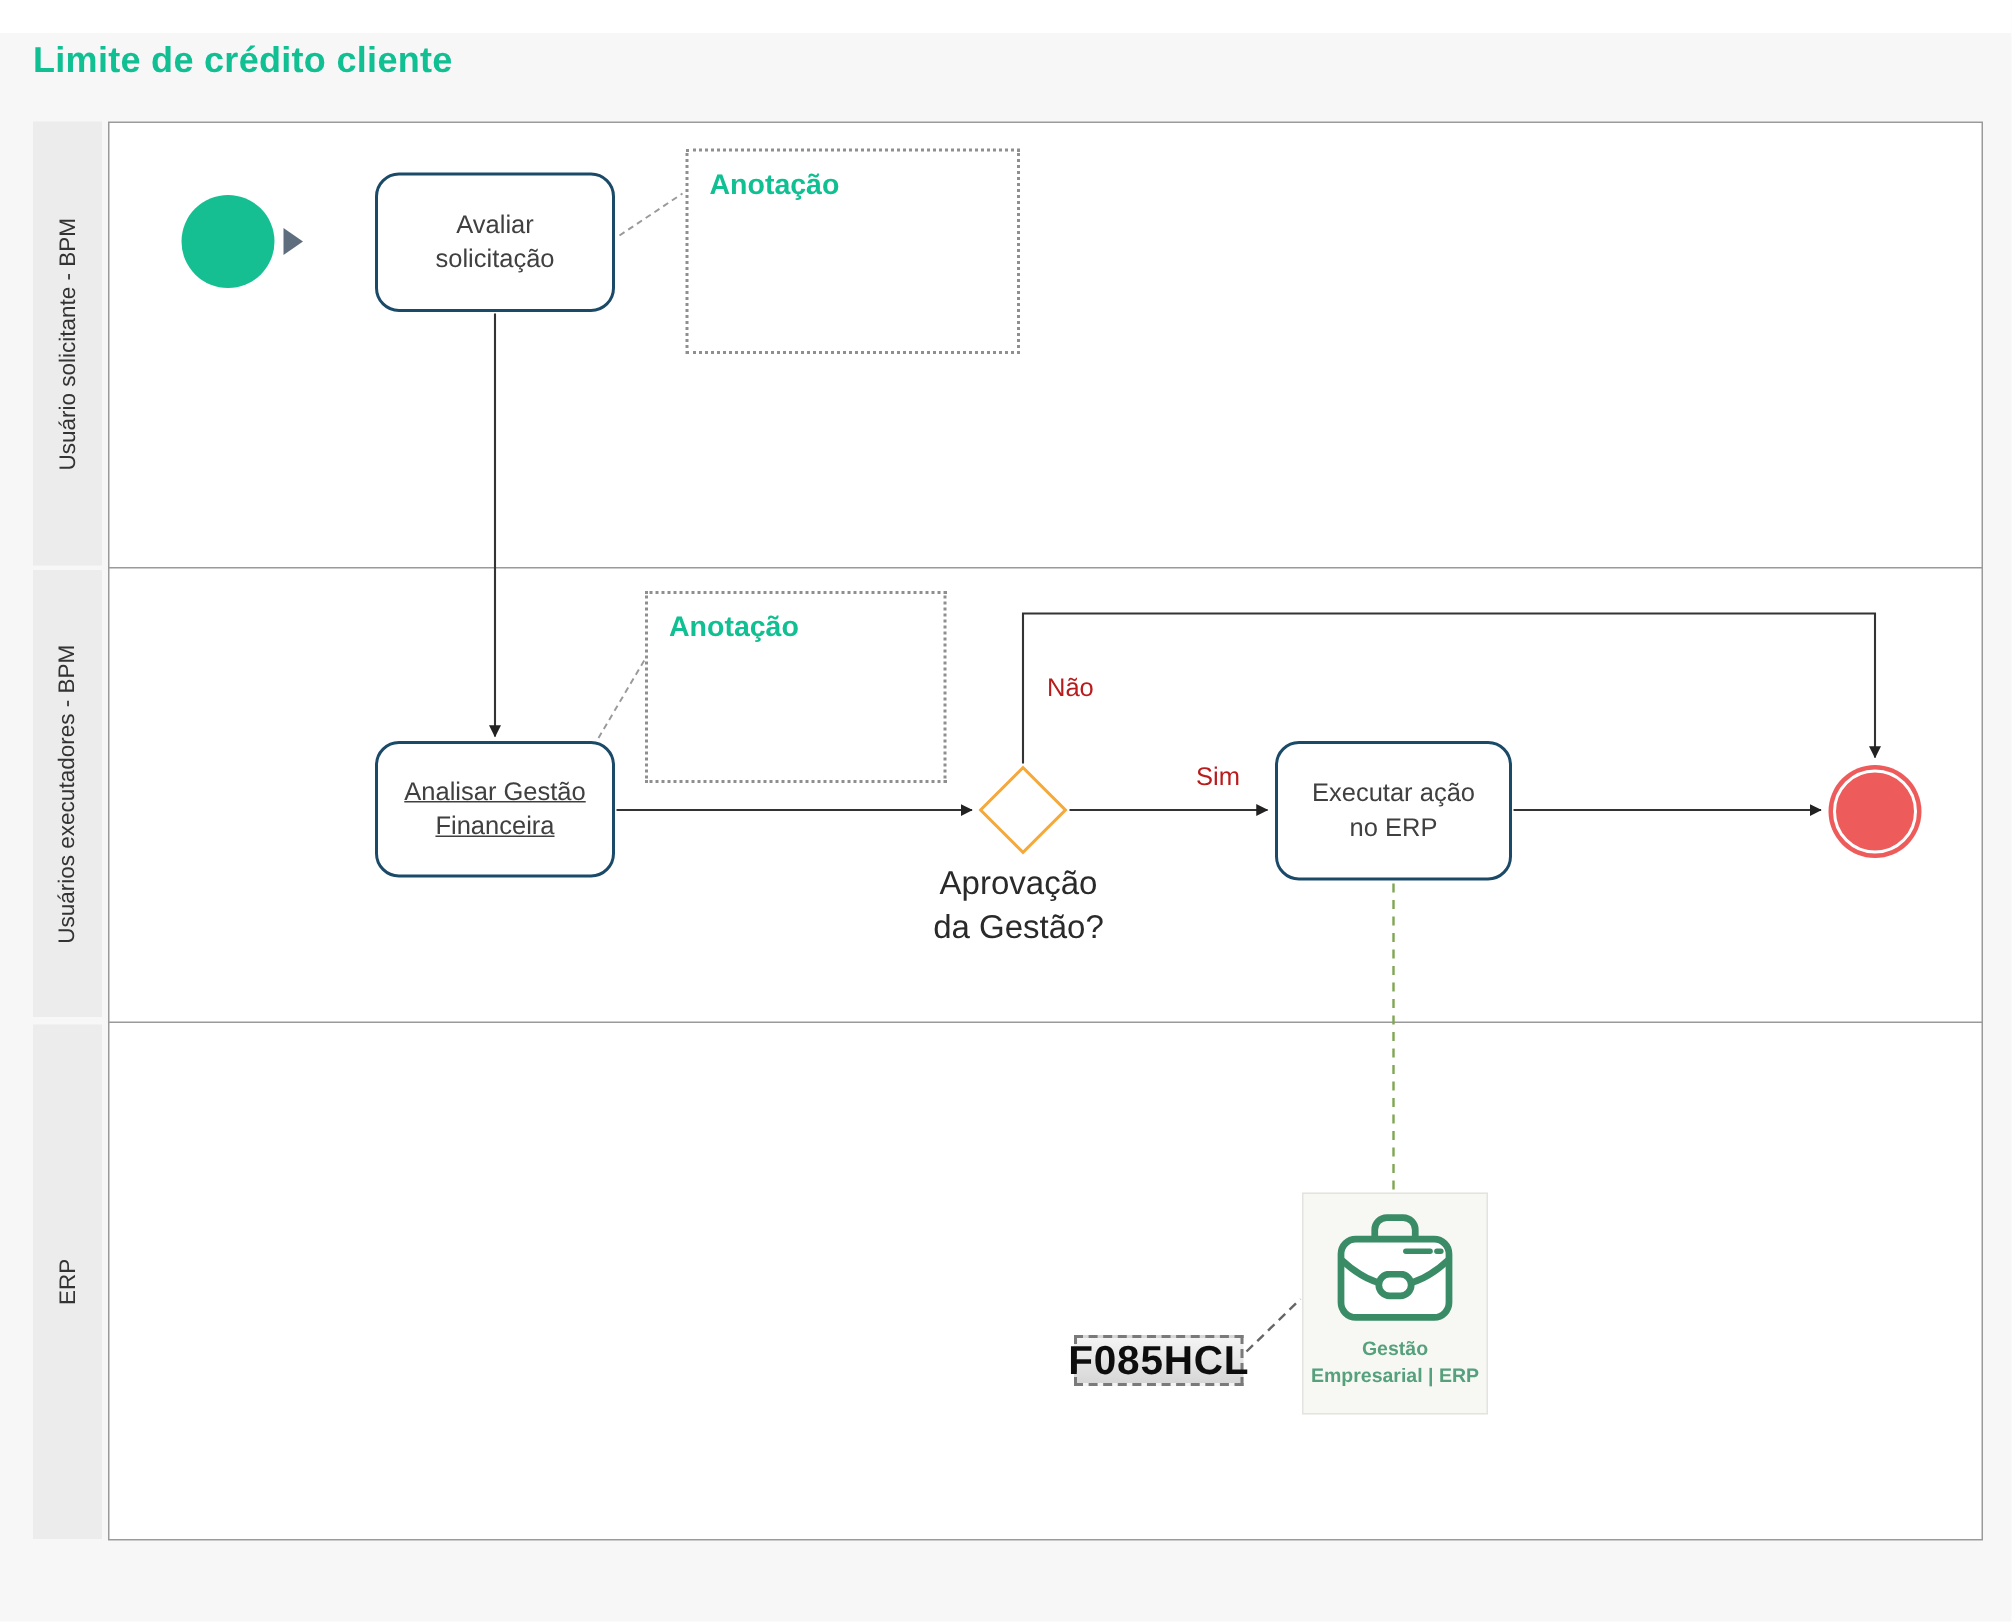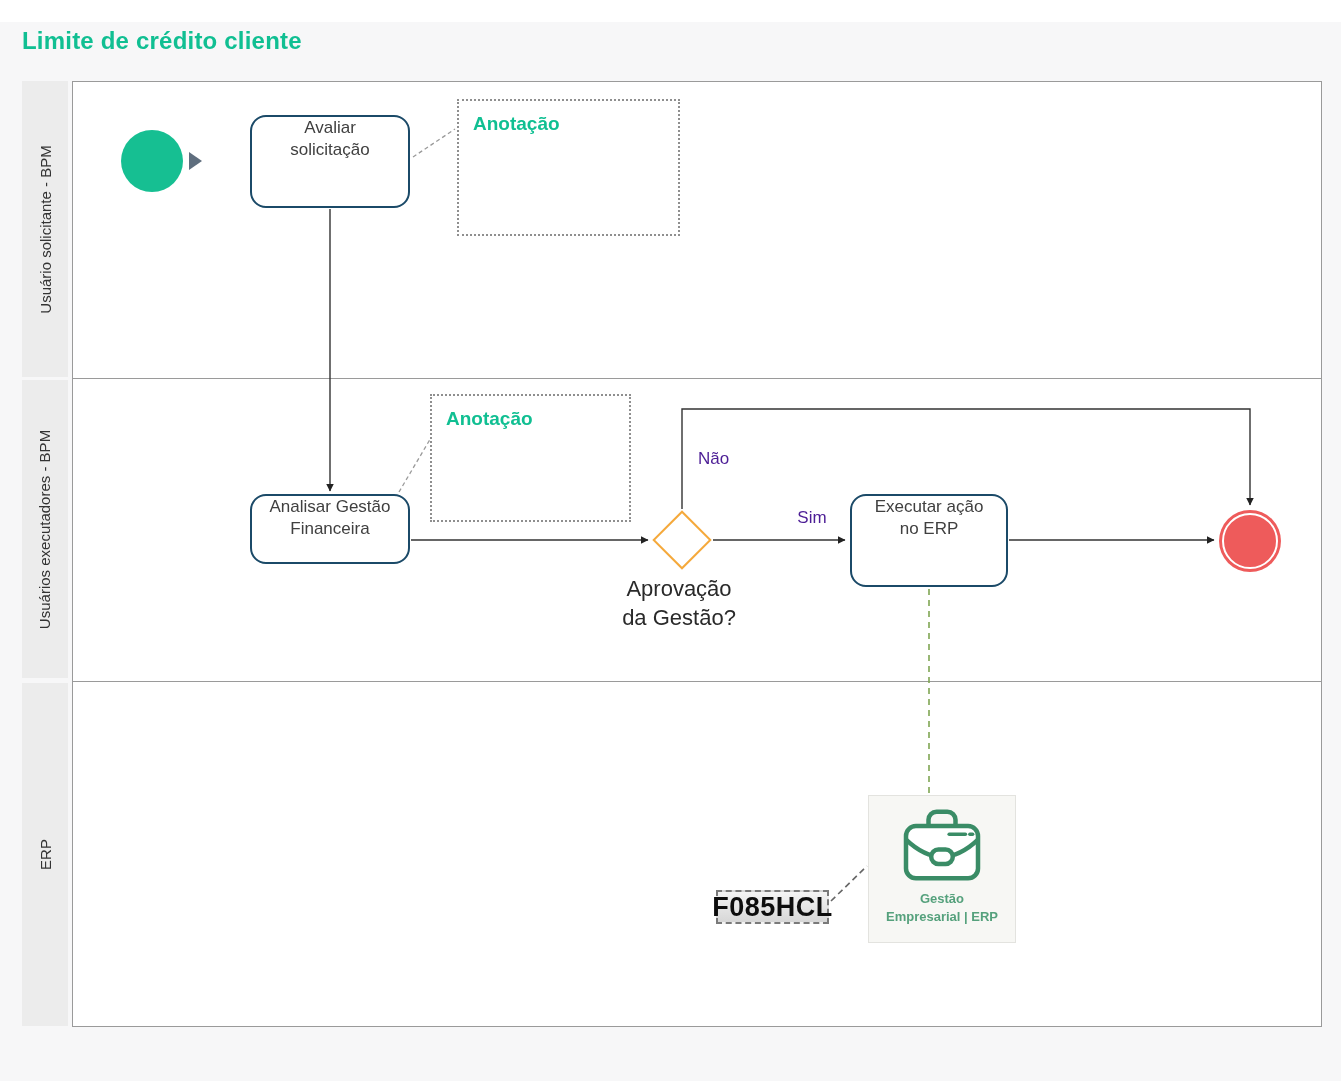--- a/index.html
+++ b/index.html
@@ -59,27 +59,27 @@
     width: 0; height: 0;
     border-left: 13px solid #5f6e7e;
     border-top: 9px solid transparent;
     border-bottom: 9px solid transparent;
   }
   .task {
     position: absolute;
     background: #fff;
     border: 2px solid #1b4a68;
     border-radius: 16px;
-    display: flex; justify-content: center;
+    display: flex; align-items: center; justify-content: center;
     text-align: center;
     font-size: 17px; color: #404040; line-height: 1.32;
     white-space: pre-line;
   }
   .task-avaliar  { left: 250px; top: 115px; width: 160px; height: 93px; }
-  .task-analisar { left: 250px; top: 494px; width: 160px; height: 70px; }
+  .task-analisar { left: 250px; top: 494px; width: 160px; height: 91px; text-decoration: underline; }
   .task-executar { left: 850px; top: 494px; width: 158px; height: 93px; }
 
   .annotation {
     position: absolute;
     border: 2px dotted #8f8f8f;
     background: #fff;
     padding: 12px 14px;
   }
   .anno-1 { left: 457px; top: 99px;  width: 223px; height: 137px; }
   .anno-2 { left: 430px; top: 394px; width: 201px; height: 128px; }
@@ -91,37 +91,37 @@
     width: 42px; height: 42px;
     transform: rotate(45deg);
     background: #fff;
     border: 2.5px solid #f5a93b;
   }
   .gateway-label {
     position: absolute; left: 599px; top: 575px; width: 160px;
     text-align: center; font-size: 22px; color: #2a2a2a; line-height: 1.3;
     white-space: pre-line;
   }
-  .edge-label { position: absolute; font-size: 17px; color: #4c1d95; }
+  .edge-label { position: absolute; font-size: 17px; color: #b91c1c; }
   .label-sim { left: 765px; top: 508px; width: 40px; text-align: center; margin-left: 27px; }
   .label-nao { left: 698px; top: 449px; }
 
   .end-event {
     position: absolute; left: 1219px; top: 510px;
     width: 62px; height: 62px; border-radius: 50%;
     background: #ee5b5b;
   }
   .end-event-inner {
     position: absolute; left: 3px; top: 3px; right: 3px; bottom: 3px;
     border: 2px solid #fff; border-radius: 50%;
   }
 
   .erp-card {
     position: absolute; left: 868px; top: 795px;
-    width: 148px; height: 148px;
+    width: 124px; height: 148px;
     background: #f7f7f4;
     border: 1px solid #e3e3df;
     display: flex; flex-direction: column; align-items: center;
     padding-top: 8px;
   }
   .erp-card svg { display: block; }
   .erp-label {
     margin-top: 4px;
     font-size: 13px; font-weight: 700; color: #55a17c;
     text-align: center; line-height: 1.35;

